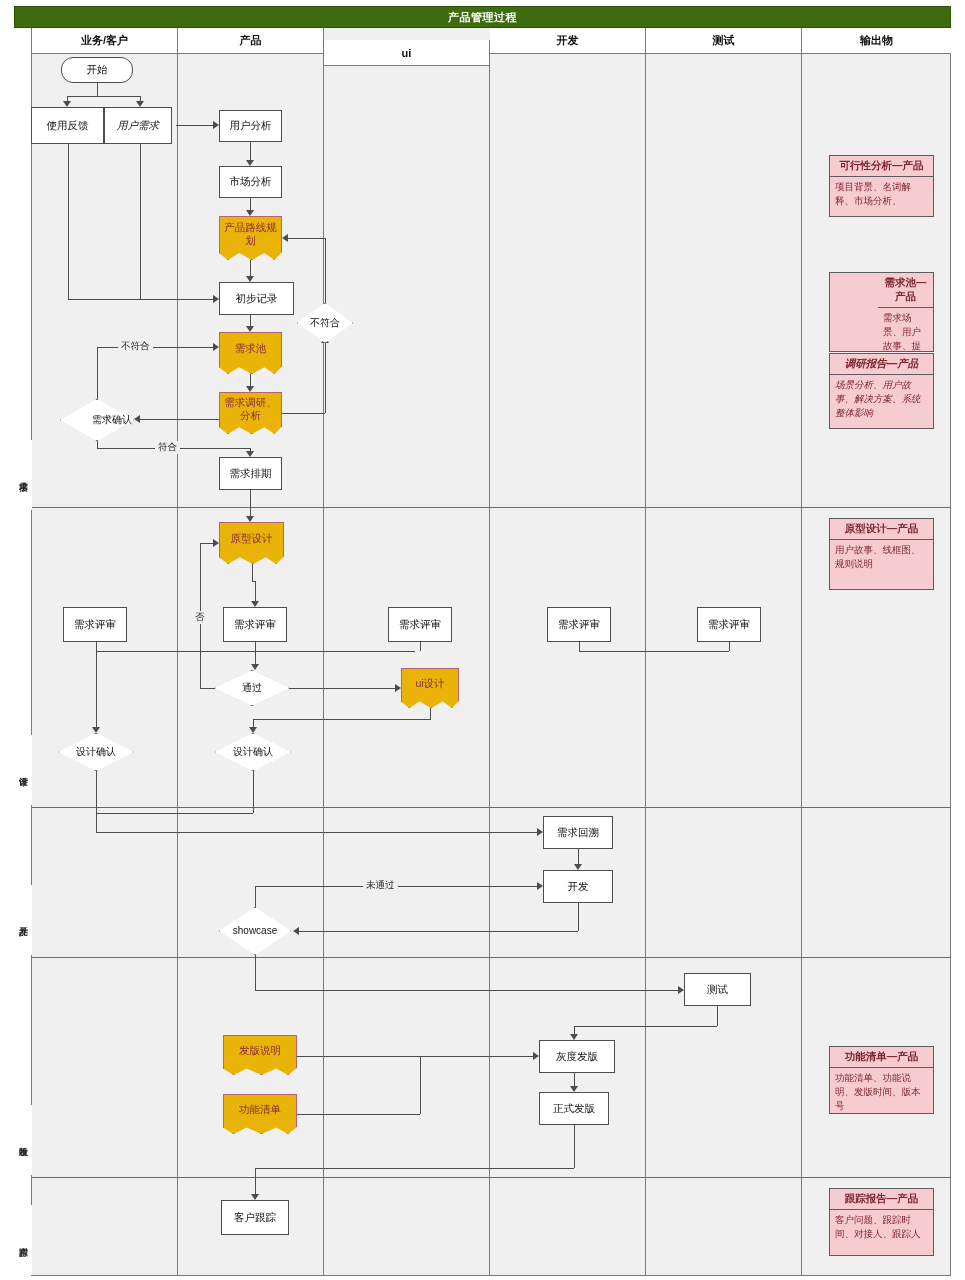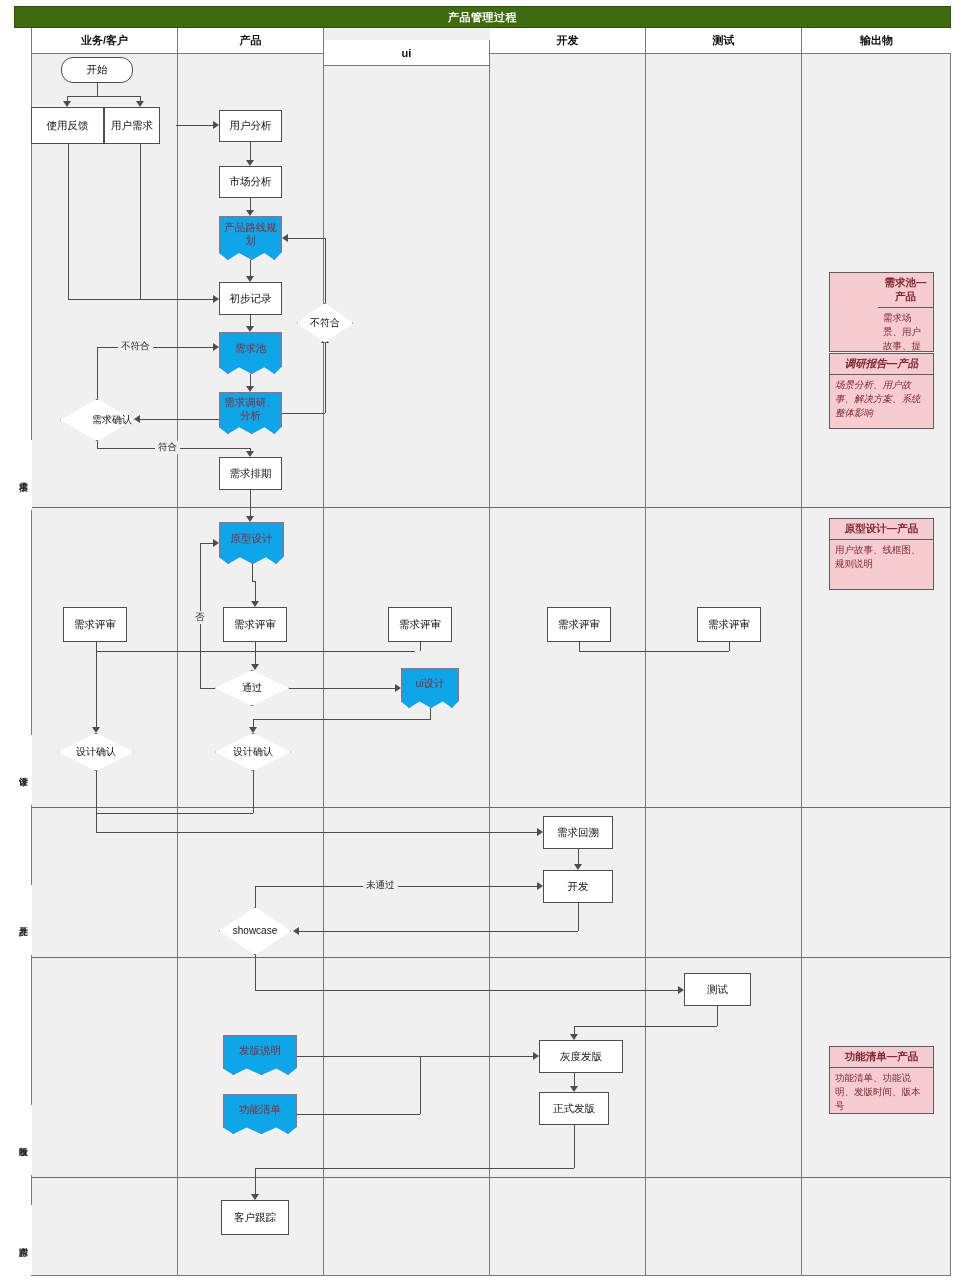--- a/index.html
+++ b/index.html
@@ -22,21 +22,21 @@
   .lane-row{position:absolute;left:32px;width:919px;border-bottom:1px solid #6b6b6b;box-sizing:border-box;pointer-events:none;}
 
   .lane-label{position:absolute;left:14px;width:18px;display:flex;align-items:center;justify-content:center;
               writing-mode:vertical-rl;text-orientation:upright;font-size:9px;color:#222;letter-spacing:0px;background:#ffffff;}
 
   
   .node{position:absolute;box-sizing:border-box;display:flex;align-items:center;justify-content:center;text-align:center;
         font-size:10.5px;color:#111;line-height:1.25;padding:2px;}
   .proc{background:#ffffff;border:1px solid #4d4d4d;}
   .term{background:#ffffff;border:1px solid #4d4d4d;border-radius:12px;}
-  .doc{background:#0ea5e9;color:#8a2a33;border:1px solid #b5636c;
+  .doc{background:#eab308;color:#8a2a33;border:1px solid #b5636c;
        -webkit-clip-path:polygon(0 0,100% 0,100% 82%,88% 100%,72% 84%,52% 100%,32% 84%,14% 100%,0 84%);
        clip-path:polygon(0 0,100% 0,100% 82%,88% 100%,72% 84%,52% 100%,32% 84%,14% 100%,0 84%);}
   .doc span{transform:translateY(-4px);}
   .dia{background:transparent;}
   .dia .dshape{position:absolute;inset:0;background:#ffffff;border:1px solid #4d4d4d;
         -webkit-clip-path:polygon(50% 0,100% 50%,50% 100%,0 50%);clip-path:polygon(50% 0,100% 50%,50% 100%,0 50%);}
   .dia .dtxt{position:relative;z-index:2;font-size:10px;}
 
   
   .card{position:absolute;box-sizing:border-box;border:1px solid #5c5c5c;background:#f6ccd1;}
@@ -237,33 +237,33 @@
   <div class="h" style="left:255px;top:1168px;width:319px;"></div>
   <div class="v" style="left:255px;top:1168px;height:26px;"></div>
   <div class="ar d" style="left:251px;top:1194px;"></div>
 
   <div class="node term" style="left:61px;top:57px;width:72px;height:26px;">
       <span>开始</span>
     </div>
   <div class="node proc" style="left:31px;top:107px;width:73px;height:37px;">
       <span>使用反馈</span>
     </div>
-  <div class="node proc" style="left:104px;top:107px;width:56px;height:37px;">
+  <div class="node proc" style="left:104px;top:107px;width:68px;height:37px;font-style:italic;">
       <span>用户需求</span>
     </div>
   <div class="node proc" style="left:219px;top:110px;width:63px;height:32px;">
       <span>用户分析</span>
     </div>
   <div class="node proc" style="left:219px;top:166px;width:63px;height:32px;">
       <span>市场分析</span>
     </div>
   <div class="node doc" style="left:219px;top:216px;width:63px;height:44px;">
       <span>产品路线规划</span>
     </div>
-  <div class="node proc" style="left:219px;top:282px;width:63px;height:33px;">
+  <div class="node proc" style="left:219px;top:282px;width:75px;height:33px;">
       <span>初步记录</span>
     </div>
 
   <div class="node dia" style="left:297px;top:303px;width:56px;height:40px;">
     <div class="dshape"></div>
     <span class="dtxt">不符合</span>
   </div>
 
   <div class="node doc" style="left:219px;top:332px;width:63px;height:42px;">
       <span>需求池</span>
@@ -332,40 +332,48 @@
 
   <div class="node proc" style="left:684px;top:973px;width:67px;height:33px;">
       <span>测试</span>
     </div>
   <div class="node doc" style="left:223px;top:1035px;width:74px;height:40px;">
       <span>发版说明</span>
     </div>
   <div class="node doc" style="left:223px;top:1094px;width:74px;height:40px;">
       <span>功能清单</span>
     </div>
-  <div class="node proc" style="left:539px;top:1040px;width:84px;height:33px;">
+  <div class="node proc" style="left:539px;top:1040px;width:76px;height:33px;">
       <span>灰度发版</span>
     </div>
   <div class="node proc" style="left:539px;top:1092px;width:70px;height:33px;">
       <span>正式发版</span>
     </div>
   <div class="node proc" style="left:221px;top:1200px;width:68px;height:35px;">
       <span>客户跟踪</span>
     </div>
 
+  <div class="card" style="left:829px;top:155px;width:105px;height:62px;">
+    <div class="ch">可行性分析—产品</div>
+    <div class="cb">项目背景、名词解释、市场分析、</div>
+  </div>
   <div class="card" style="left:829px;top:272px;width:105px;height:80px;padding-left:48px;">
     <div class="ch">需求池—产品</div>
     <div class="cb">需求场景、用户故事、提出人、时间、优先级、后续根据</div>
   </div>
   <div class="card" style="left:829px;top:353px;width:105px;height:76px;font-style:italic;">
     <div class="ch">调研报告—产品</div>
     <div class="cb">场景分析、用户故事、解决方案、系统整体影响</div>
   </div>
   <div class="card" style="left:829px;top:518px;width:105px;height:72px;">
     <div class="ch">原型设计—产品</div>
     <div class="cb">用户故事、线框图、规则说明</div>
   </div>
   <div class="card" style="left:829px;top:1046px;width:105px;height:68px;">
     <div class="ch">功能清单—产品</div>
     <div class="cb">功能清单、功能说明、发版时间、版本号</div>
   </div>
+  <div class="card" style="left:829px;top:1188px;width:105px;height:68px;">
+    <div class="ch">跟踪报告—产品</div>
+    <div class="cb">客户问题、跟踪时间、对接人、跟踪人</div>
+  </div>
 
 </div>
 
 </body></html>

